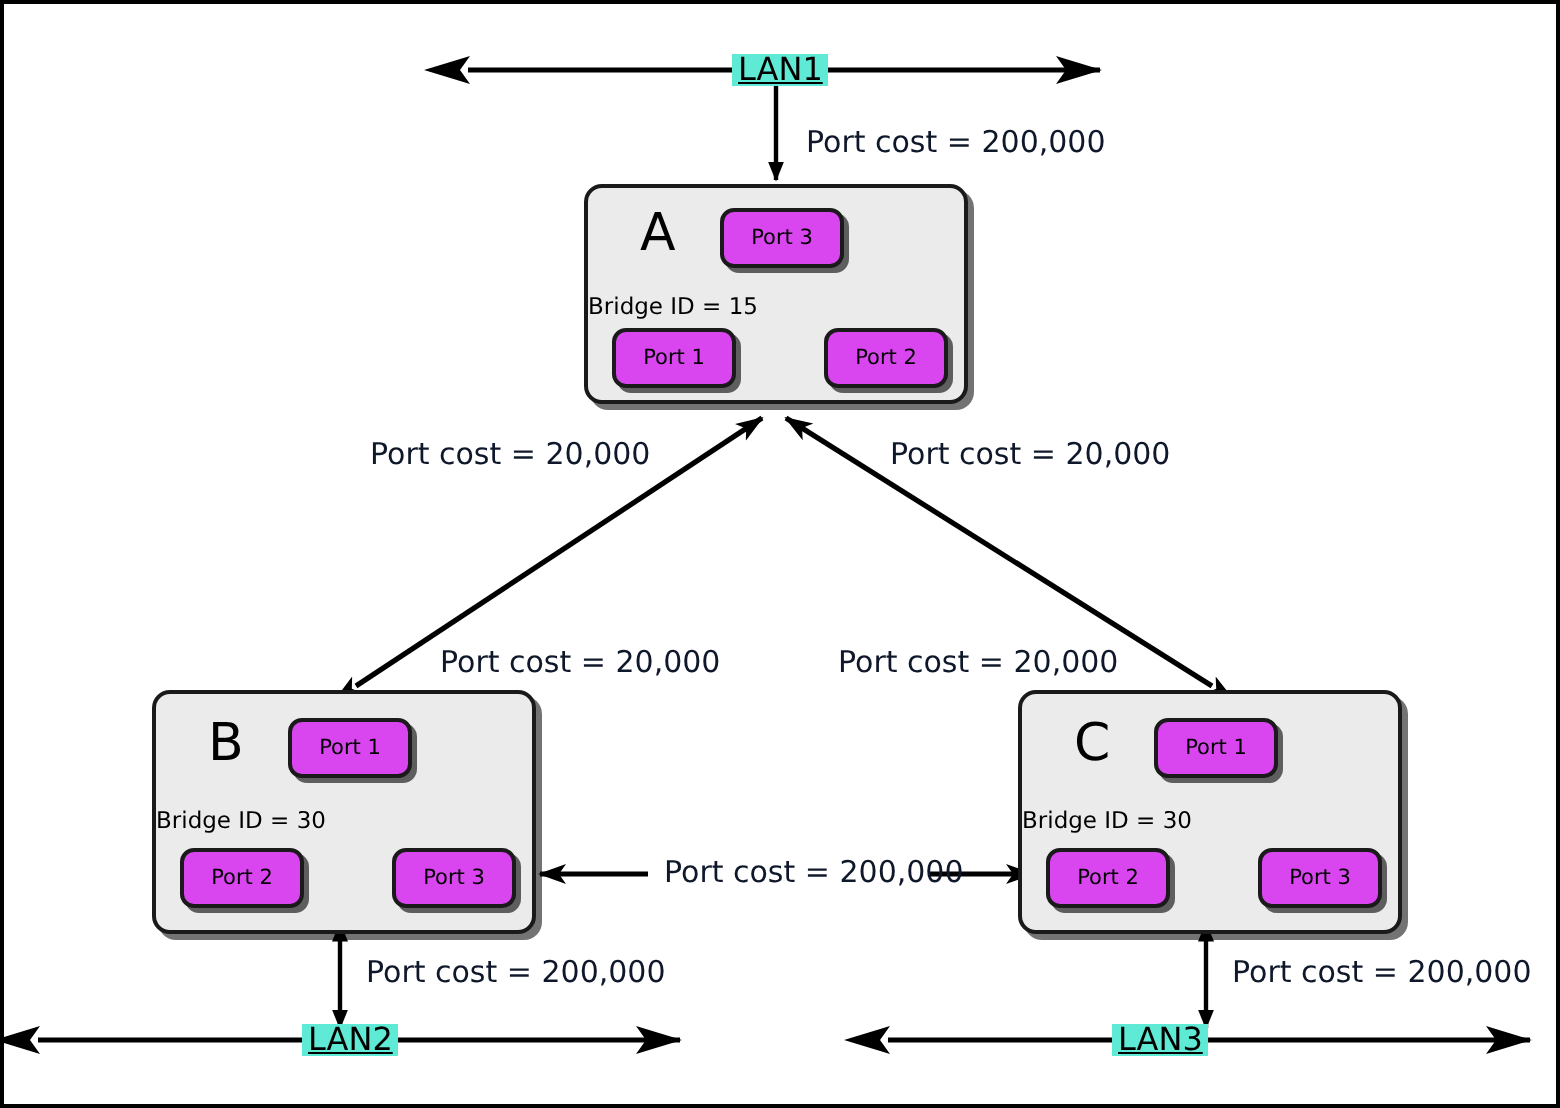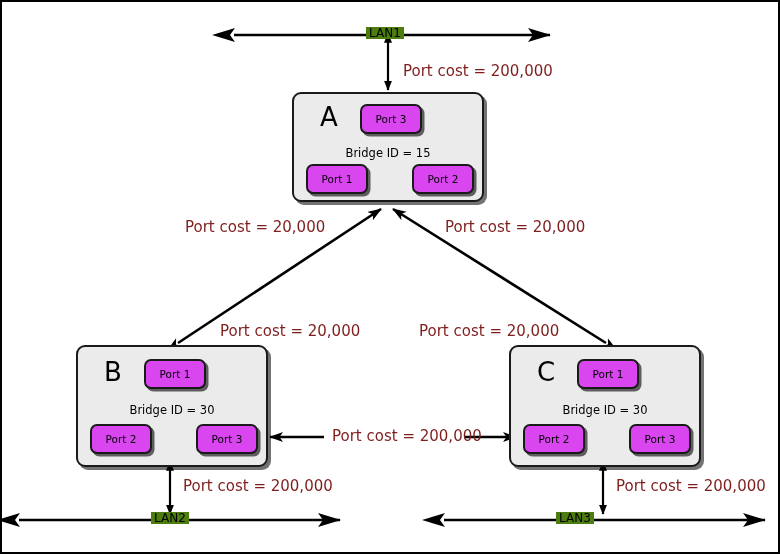--- a/index.html
+++ b/index.html
@@ -38,53 +38,53 @@
     position: absolute;
     font-size: 26px;
     color: #000000;
     line-height: 1;
   }
   .bridge-id {
     position: absolute;
     font-size: 11.5px;
     color: #000000;
     white-space: nowrap;
-    text-align: center;
   }
   
   .port {
     position: absolute;
     background: #d946ef;
     border: 2px solid #1a1a1a;
     border-radius: 7px;
     box-shadow: 2.5px 2.5px 0 rgba(0,0,0,0.6);
     box-sizing: border-box;
     display: flex;
     align-items: center;
     justify-content: center;
     font-size: 10.5px;
     color: #000000;
     white-space: nowrap;
   }
   
   .label {
     position: absolute;
     font-size: 15px;
-    color: #7f1d1d;
+    color: #0f172a;
     white-space: nowrap;
     line-height: 1;
   }
   .lan-label {
     position: absolute;
-    font-size: 12px;
+    font-size: 16px;
     color: #000000;
     white-space: nowrap;
     line-height: 1;
-    background: #4d7c0f;
+    background: #5eead4;
     padding: 0 3px;
+    text-decoration: underline;
   }
 </style>
 </head>
 <body>
 
 <div id="canvas">
 
   <svg class="layer" viewBox="0 0 780 554" xmlns="http://www.w3.org/2000/svg">
     <defs>
       <marker id="arrowEnd" markerWidth="12" markerHeight="12" refX="9.2" refY="4" orient="auto" markerUnits="userSpaceOnUse">

